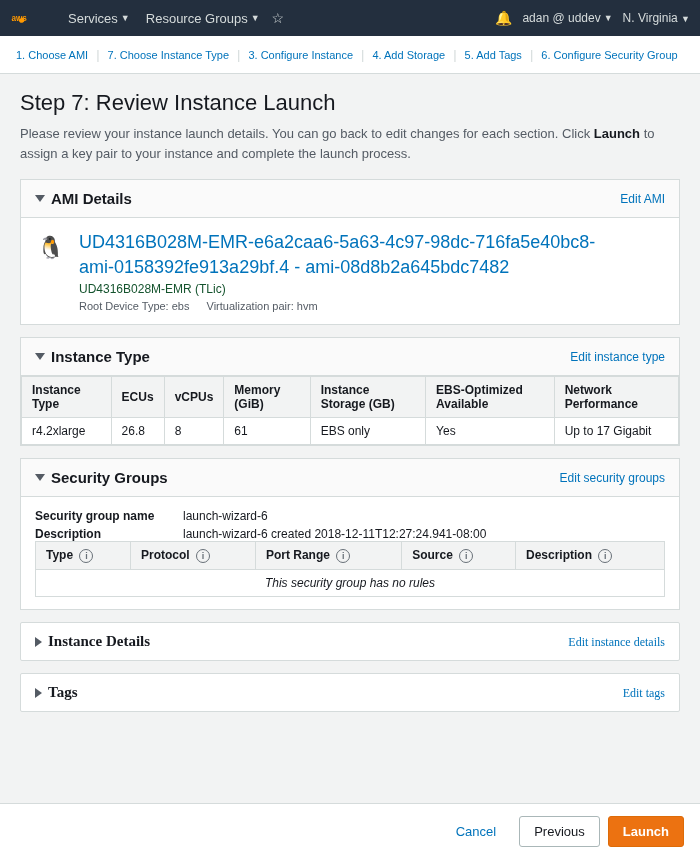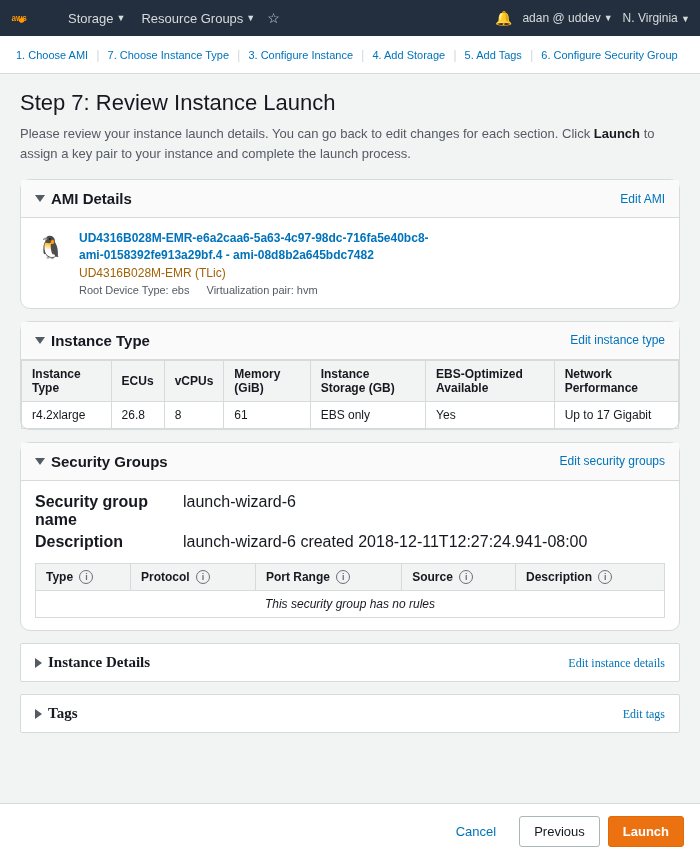--- a/index.html
+++ b/index.html
@@ -82,21 +82,21 @@
       margin-bottom: 16px;
       line-height: 1.5;
     }
     .page-desc strong { color: #16191f; font-weight: 600; }
 
     
     .section {
       background: #fff;
       border: 1px solid #d5dbdb;
       margin-bottom: 12px;
-      border-radius: 10px;
+      border-radius: 0;
     }
 
     .section-header {
       display: flex;
       align-items: center;
       justify-content: space-between;
       padding: 10px 14px;
       border-bottom: 1px solid #d5dbdb;
       background: #fafafa;
     }
@@ -134,28 +134,28 @@
       height: 32px;
       display: flex;
       align-items: center;
       justify-content: center;
       font-size: 22px;
       flex-shrink: 0;
       margin-top: 2px;
     }
     .ami-info { flex: 1; }
     .ami-name {
-      font-size: 12px;
+      font-size: 18px;
       color: #0073bb;
-      font-weight: 700;
+      font-weight: 400;
       line-height: 1.4;
     }
     .ami-sub {
       font-size: 12px;
-      color: #a16207;
+      color: #14532d;
       margin-top: 2px;
     }
     .ami-meta {
       font-size: 11px;
       color: #545b64;
       margin-top: 4px;
     }
     .ami-meta span { margin-right: 14px; }
 
     
@@ -183,22 +183,21 @@
     .data-table tr:nth-child(even) td { background: #f9f9f9; }
 
     
     .sg-body {
       padding: 12px 14px;
     }
     .sg-meta {
       display: grid;
       grid-template-columns: 140px 1fr;
       gap: 4px 8px;
-      margin-bottom: 12px;
-      font-size: 16px;
+      font-size: 12px;
     }
     .sg-meta-label { font-weight: 600; color: #16191f; }
     .sg-meta-value { color: #16191f; }
     .sg-no-rules {
       text-align: center;
       color: #687078;
       font-style: italic;
       font-size: 12px;
       padding: 10px;
     }
@@ -301,21 +300,21 @@
 <nav class="top-nav">
   <div class="aws-logo">
     <svg viewBox="0 0 60 35" xmlns="http://www.w3.org/2000/svg">
       <g fill="#FF9900">
         <path d="M17 18.5c-.7 0-1.3.1-1.8.4-.5.3-.9.7-1.1 1.3-.2.6-.2 1.3 0 2 .2.7.5 1.3 1 1.8.5.5 1.1.9 1.8 1.1.7.2 1.5.2 2.3 0 .8-.2 1.5-.6 2.1-1.1.6-.5 1-1.2 1.2-1.9s.2-1.5 0-2.2c-.2-.7-.6-1.3-1.1-1.8-.5-.5-1.1-.9-1.8-1.1-.7-.2-1.6-.2-2.3-.2v1.7z"></path>
       </g>
       <text x="2" y="22" font-family="Arial" font-size="13" font-weight="bold" fill="#FF9900">aws</text>
     </svg>
   </div>
   <div class="nav-item">
-    <span>Storage</span>
+    <span>Services</span>
     <span class="caret">▼</span>
   </div>
   <div class="nav-item">
     <span>Resource Groups</span>
     <span class="caret">▼</span>
   </div>
   <span style="color:#d5dbdb;font-size:14px;">☆</span>
   <div class="nav-separator"></div>
   <div class="nav-right">
     <span class="nav-bell">🔔</span>

